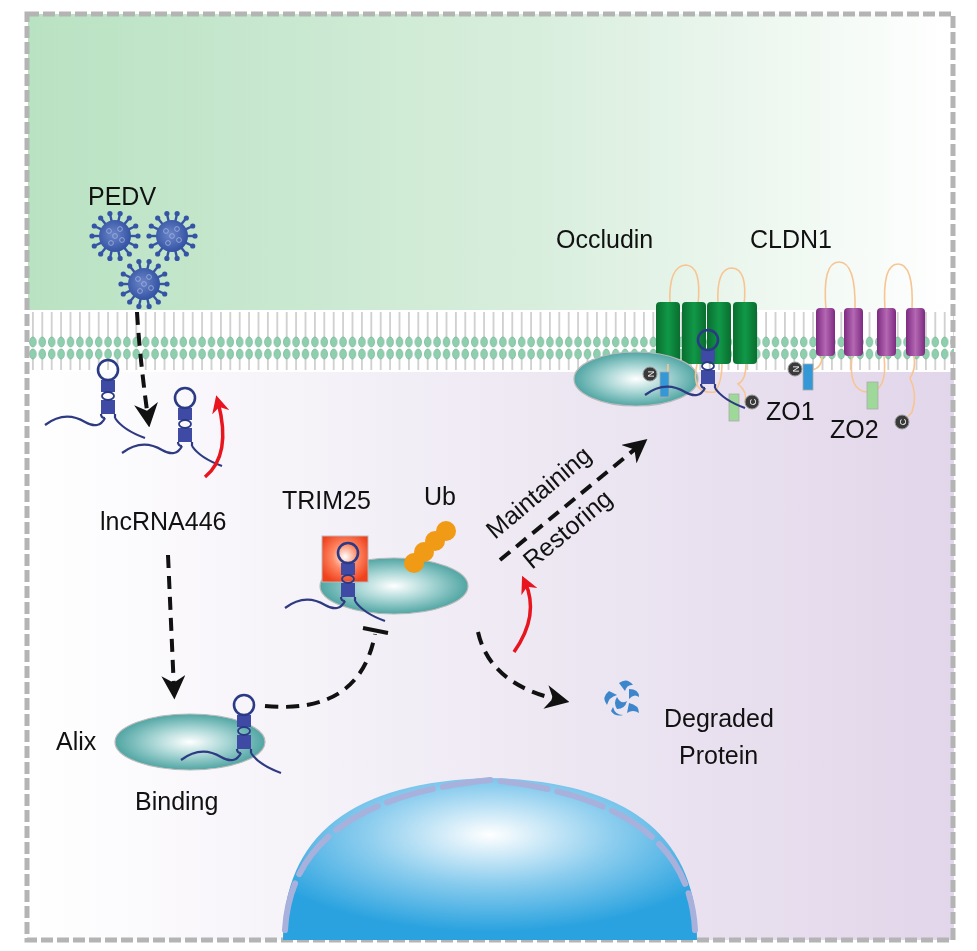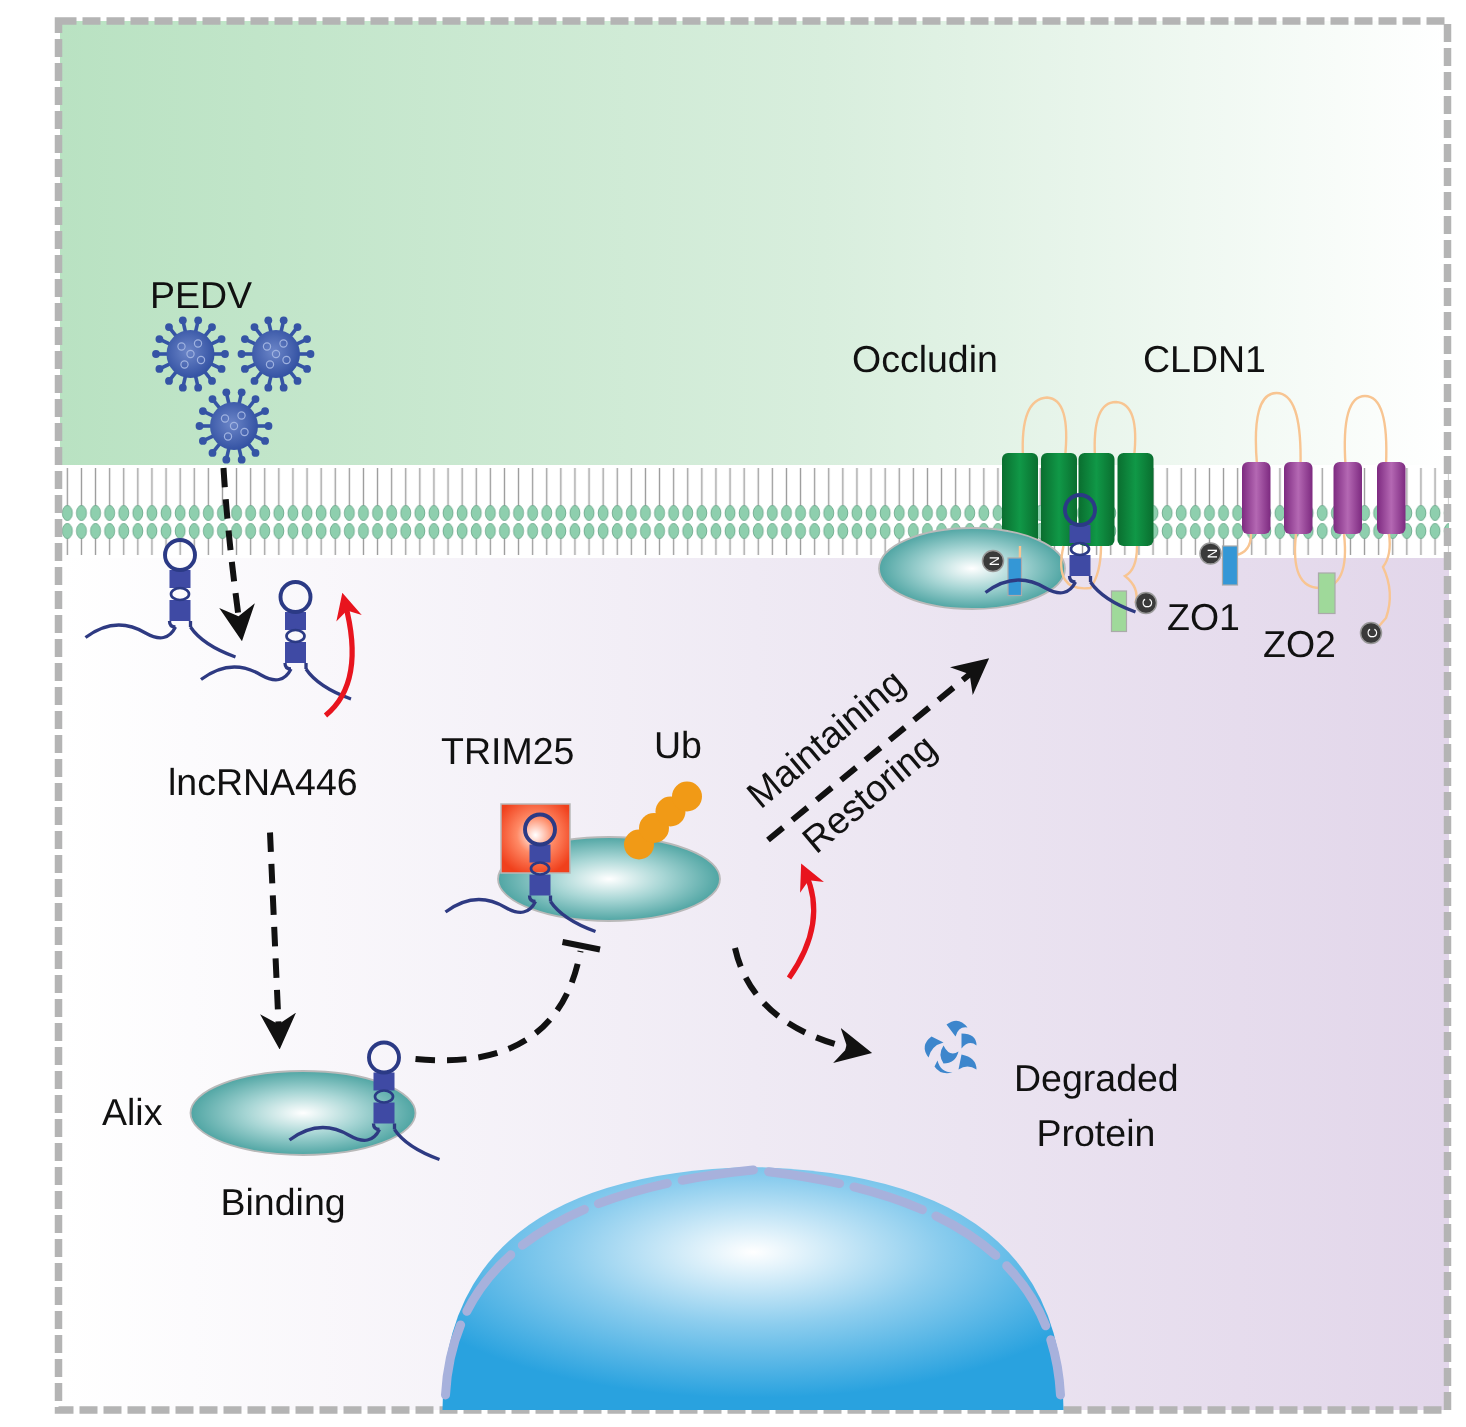--- a/index.html
+++ b/index.html
@@ -1,17 +1,17 @@
 <!DOCTYPE html>
 <html><head>
 <meta charset="utf-8">
 <style>
   html,body{margin:0;padding:0;background:#ffffff;}
   body{width:977px;height:951px;overflow:hidden;font-family:"Liberation Sans",sans-serif;}
-  #stage{position:absolute;left:12px;top:0;width:804px;height:951px;}
+  #stage{position:absolute;left:0;top:0;width:804px;height:951px;}
   svg text{font-family:"Liberation Sans",sans-serif;fill:#111;}
   .lbl{font-size:25px;}
   .dash-arrow{fill:none;stroke:#111;stroke-width:4;stroke-dasharray:13 8;}
   .red-arrow{fill:none;stroke:#e8141e;stroke-width:3.5;}
   .rna{fill:none;stroke:#2e3a82;stroke-width:2.2;}
   .loop{fill:none;stroke:#2b3a85;stroke-width:2.6;}
 </style>
 </head>
 <body>
 

